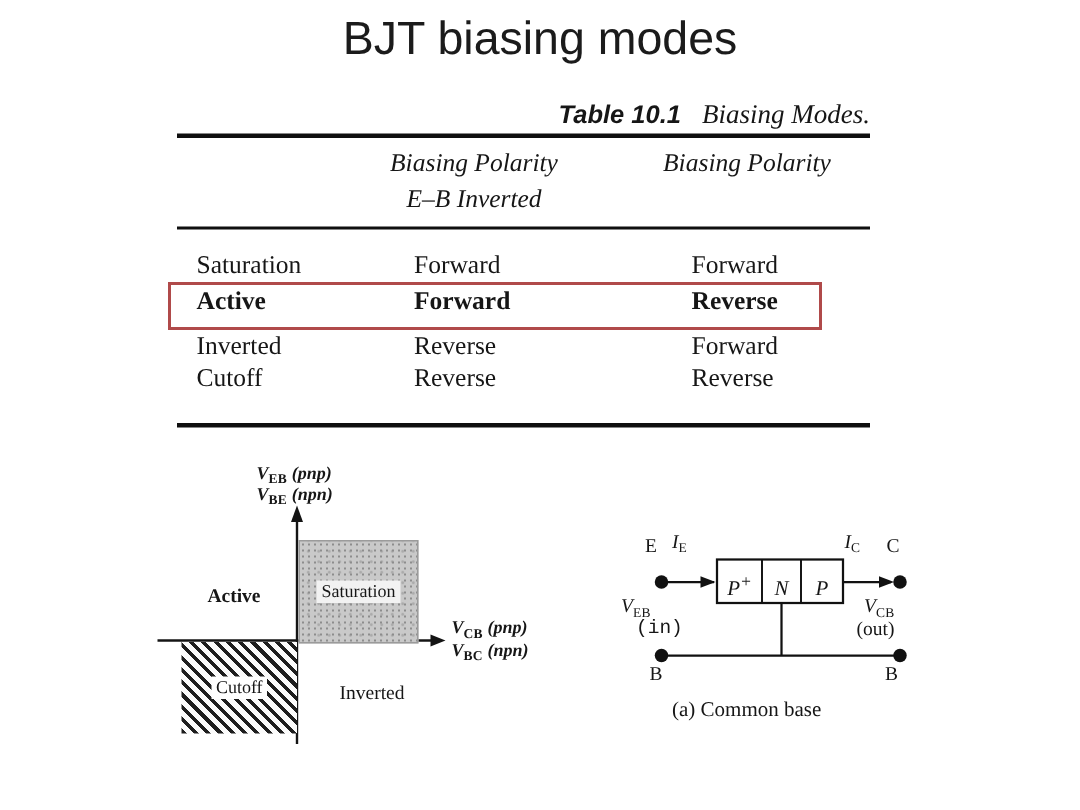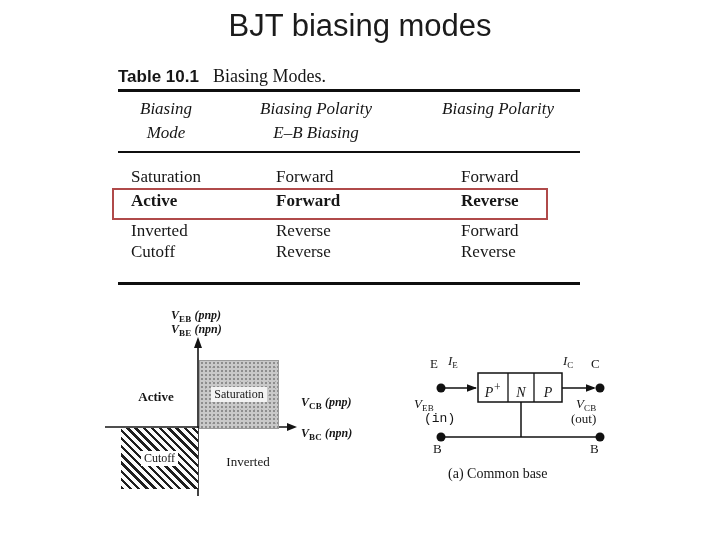--- a/index.html
+++ b/index.html
@@ -9,21 +9,21 @@
     margin:0 auto;
   }
 
   
   .title {
     position:absolute; left:0; top:8px; width:720px; text-align:center;
     font-family:"Liberation Sans", sans-serif; font-size:31px; color:#1b1b1b;
   }
 
   
-  .t-caption { position:absolute; left:118px; top:66px; width:462px; text-align:left; }
+  .t-caption { position:absolute; left:118px; top:66px; width:462px; text-align:right;font-style:italic; }
   .t-cap-label { font-family:"Liberation Sans", sans-serif; font-weight:bold; font-size:17px; }
   .t-cap-text { font-size:18px; margin-left:10px; }
   .rule { position:absolute; left:118px; width:462px; background:#0f0f0f; }
   .th { position:absolute; top:97px; text-align:center; font-style:italic; font-size:17px; line-height:24px; }
   .td { position:absolute; font-size:17px; height:24px; line-height:24px; white-space:nowrap; }
   .boldrow { font-weight:bold; }
   .hl-box { position:absolute; left:112px; top:188px; width:432px; height:28px; border:2px solid #b04a4a; }
 
   
   .dlab { position:absolute; font-size:13px; white-space:nowrap; }
@@ -59,27 +59,23 @@
 
   <div class="title">BJT biasing modes</div>
 
   <div class="t-caption">
     <span class="t-cap-label">Table 10.1</span>
     <span class="t-cap-text">Biasing Modes.</span>
   </div>
 
   <div class="rule" style="top:89px;height:3px;"></div>
 
-  <div class="th" style="left:118px;width:96px;">
-    <div>Biasing</div>
-    <div>Mode</div>
-  </div>
   <div class="th" style="left:240px;width:152px;">
     <div>Biasing Polarity</div>
-    <div>E–B Biasing</div>
+    <div>E–B Inverted</div>
   </div>
   <div class="th" style="left:422px;width:152px;">
     <div>Biasing Polarity</div>
   </div>
 
   <div class="rule" style="top:151px;height:2px;"></div>
 
   <div class="td" style="left:131px;top:165px;">Saturation</div>
   <div class="td" style="left:276px;top:165px;">Forward</div>
   <div class="td" style="left:461px;top:165px;">Forward</div>
@@ -108,21 +104,21 @@
 
   <div class="dlab small" style="left:171px;top:308px;">
     <span class="vsym">V</span><span class="vsub">EB</span>
     <span class="cond">(pnp)</span>
   </div>
   <div class="dlab small" style="left:171px;top:322px;">
     <span class="vsym">V</span><span class="vsub">BE</span>
     <span class="cond">(npn)</span>
   </div>
 
-  <div class="dlab small" style="left:301px;top:395px;text-align:center;">
+  <div class="dlab small" style="left:301px;top:411px;text-align:center;">
     <span class="vsym">V</span><span class="vsub">CB</span>
     <span class="cond">(pnp)</span>
   </div>
   <div class="dlab small" style="left:301px;top:426px;">
     <span class="vsym">V</span><span class="vsub">BC</span>
     <span class="cond">(npn)</span>
   </div>
 
   <div class="dlab" style="left:125px;top:389px;width:62px;text-align:center;font-weight:bold;">Active</div>
   <div class="box-saturation">

